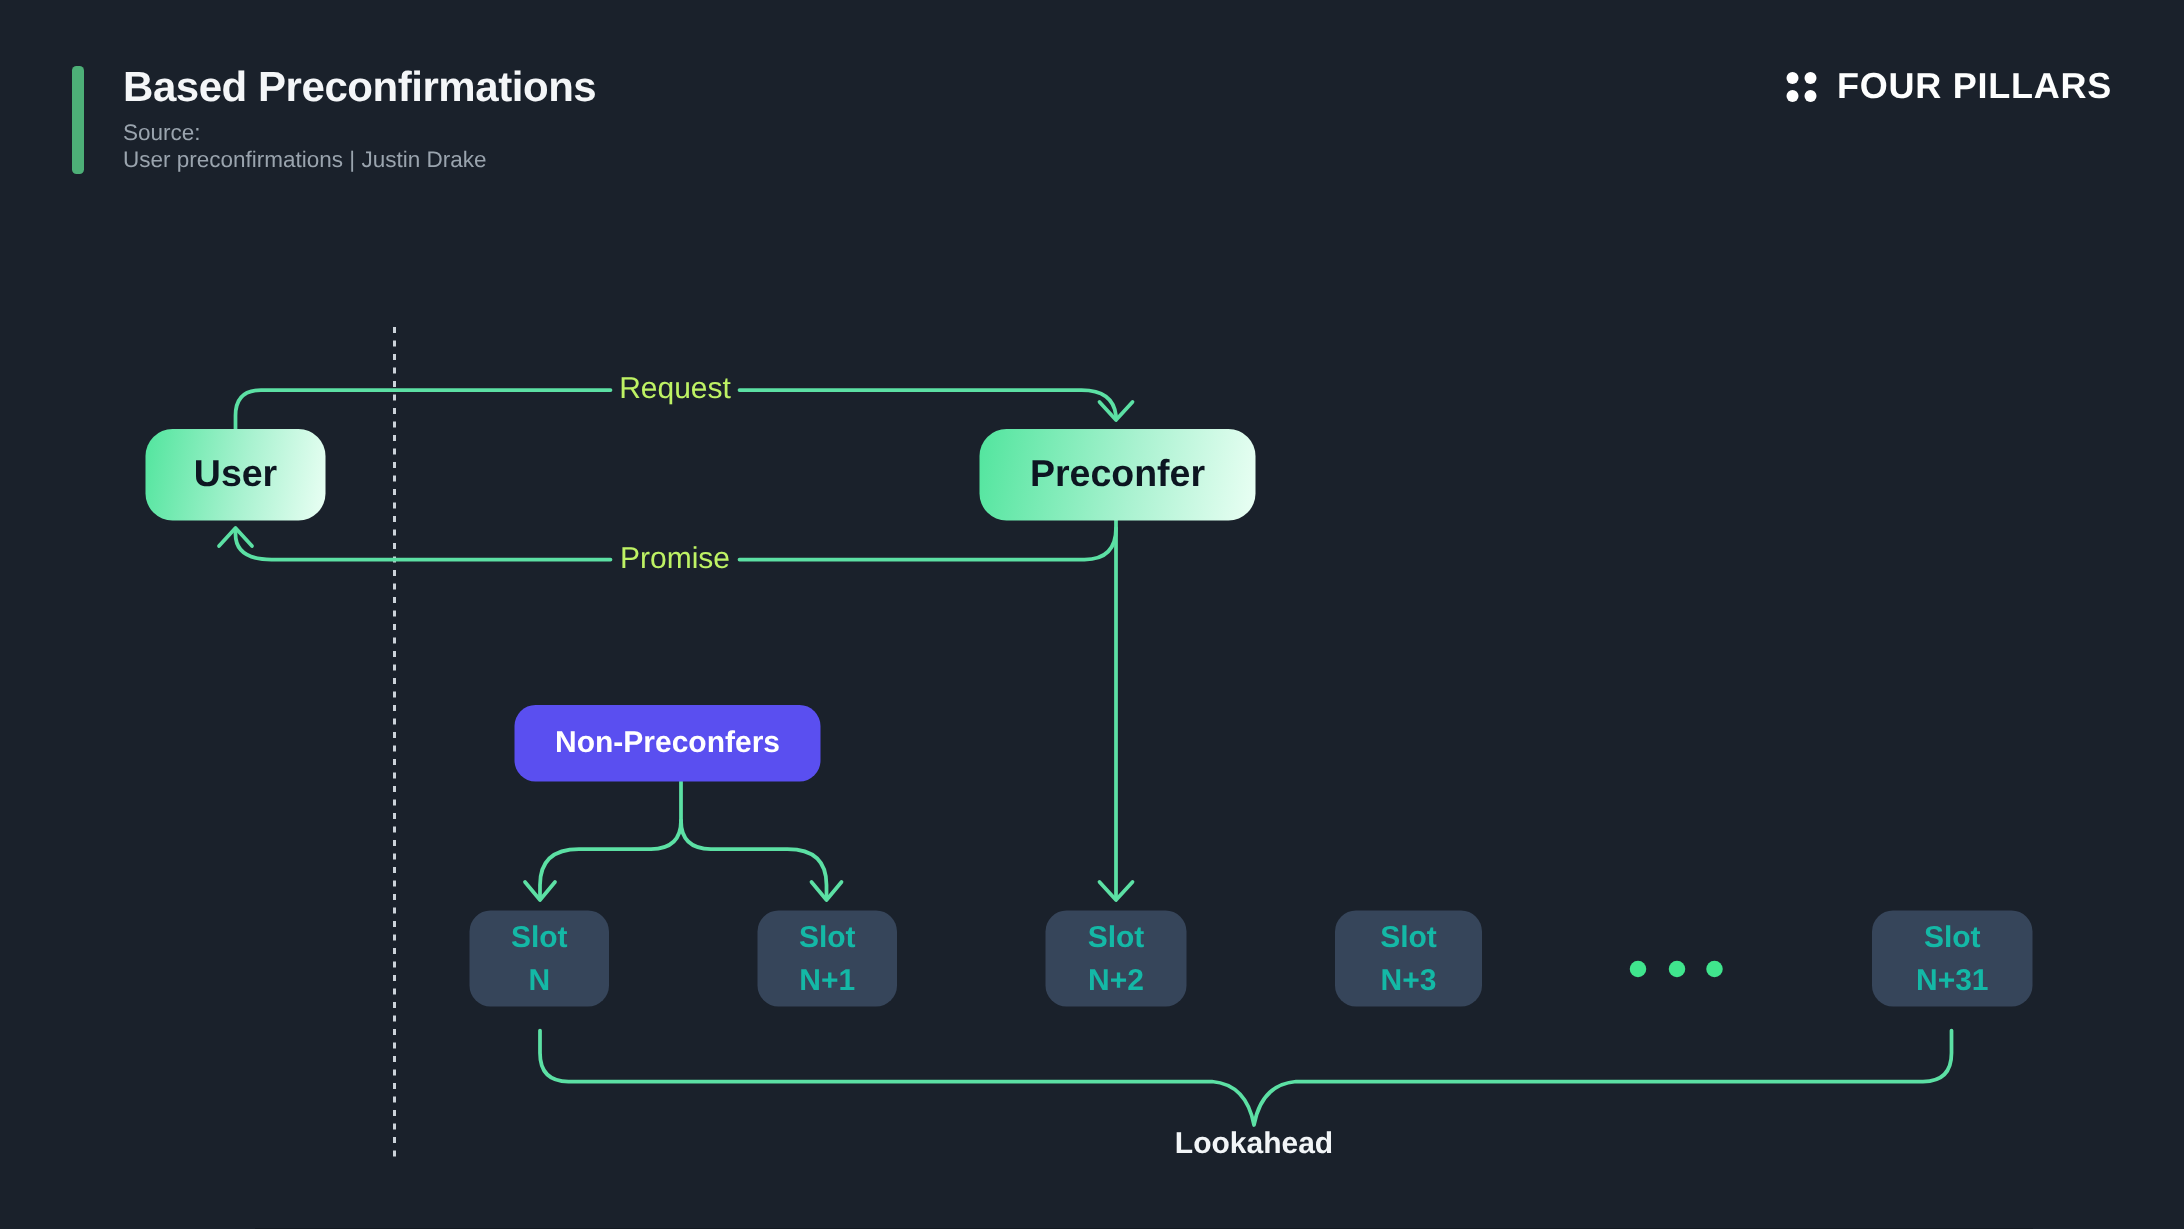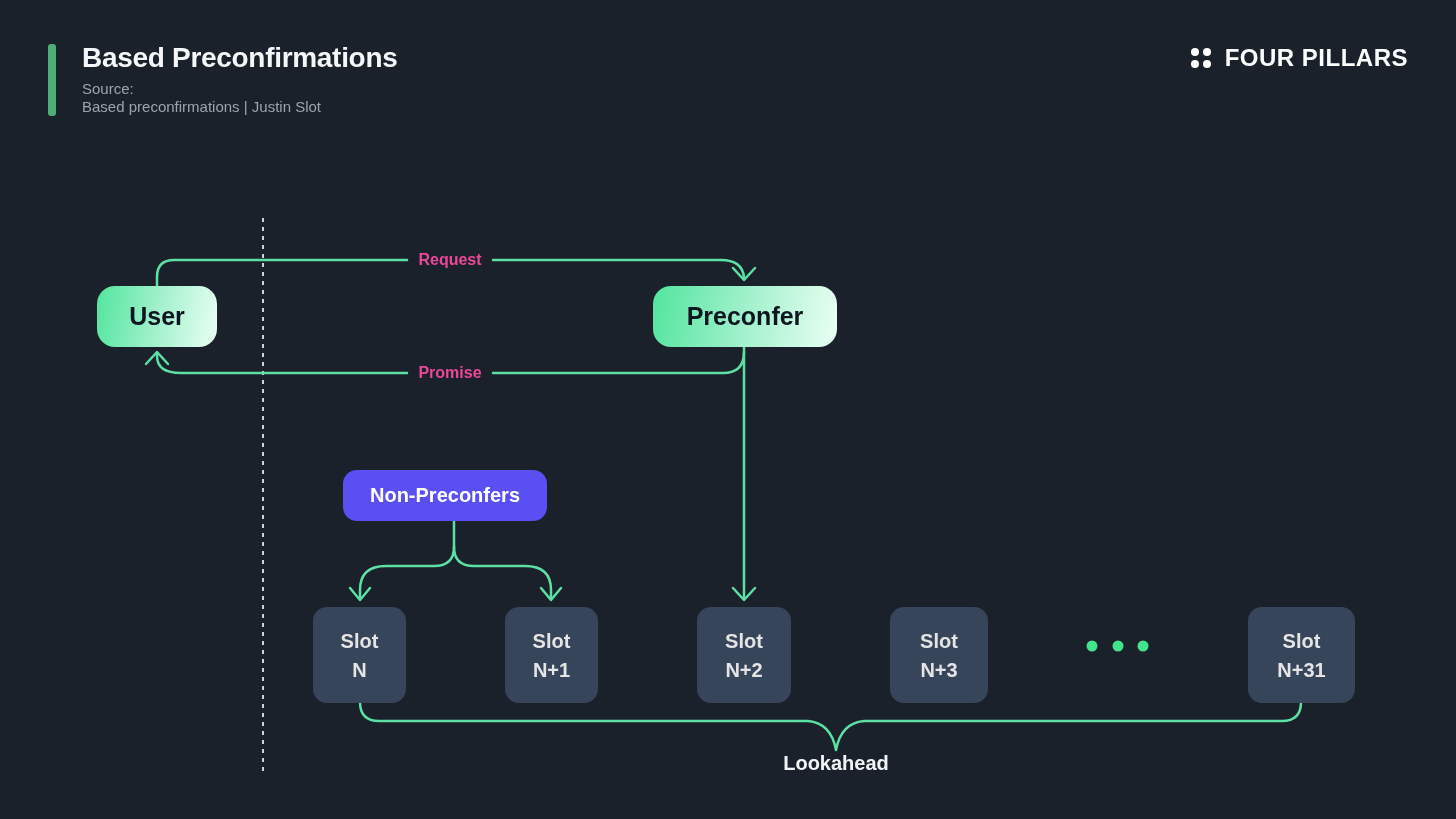--- a/index.html
+++ b/index.html
@@ -24,49 +24,49 @@
     border-radius:18px;color:#0d1621;font-weight:800;font-size:25px;
     background:linear-gradient(100deg,#52e59e 0%,#a9f2d0 55%,#eafff4 100%);
   }
   .node-user{left:97px;top:286px;width:120px;height:61px;text-align:right;}
   .node-preconfer{left:653px;top:286px;width:184px;height:61px;}
   .node-purple{
     left:343px;top:470px;width:204px;height:51px;border-radius:14px;
     background:#5a4ff0;color:#ffffff;font-weight:800;font-size:20px;
   }
   .slot{
-    position:absolute;top:607px;height:96px;border-radius:14px;background:#36455a;
-    color:#e5e5e5;font-weight:700;font-size:20px;
+    position:absolute;top:607px;height:64px;border-radius:14px;background:#36455a;
+    color:#14b8a6;font-weight:700;font-size:20px;
     display:flex;flex-direction:column;align-items:center;justify-content:center;gap:9px;line-height:1;
   }
   .slot-n{left:313px;width:93px;}
   .slot-n1{left:505px;width:93px;}
   .slot-n2{left:697px;width:94px;}
   .slot-n3{left:890px;width:98px;}
   .slot-n31{left:1248px;width:107px;}
   .edge-label{
     position:absolute;transform:translate(-50%,-50%);
-    color:#ec4899;font-size:16px;font-weight:700;white-space:nowrap;
+    color:#bef264;font-size:20px;font-weight:400;white-space:nowrap;
   }
   .edge-label-request{left:450px;top:260px;}
   .edge-label-promise{left:450px;top:373px;}
   .brace-label{
     position:absolute;left:836px;top:763px;transform:translate(-50%,-50%);
     color:#f2f5f7;font-size:20px;font-weight:700;white-space:nowrap;
   }
 </style>
 </head>
 <body>
 
 <div class="canvas">
 
   <div class="accent-bar"></div>
   <h1 class="page-title">Based Preconfirmations</h1>
   <div class="source-label">Source:</div>
-  <div class="source-value">Based preconfirmations | Justin Slot</div>
+  <div class="source-value">User preconfirmations | Justin Drake</div>
 
   <div class="logo">
     <span class="logo-mark">
         <i></i>
         <i></i>
         <i></i>
         <i></i>
       </span>
     <span class="logo-text">FOUR PILLARS</span>
   </div>

